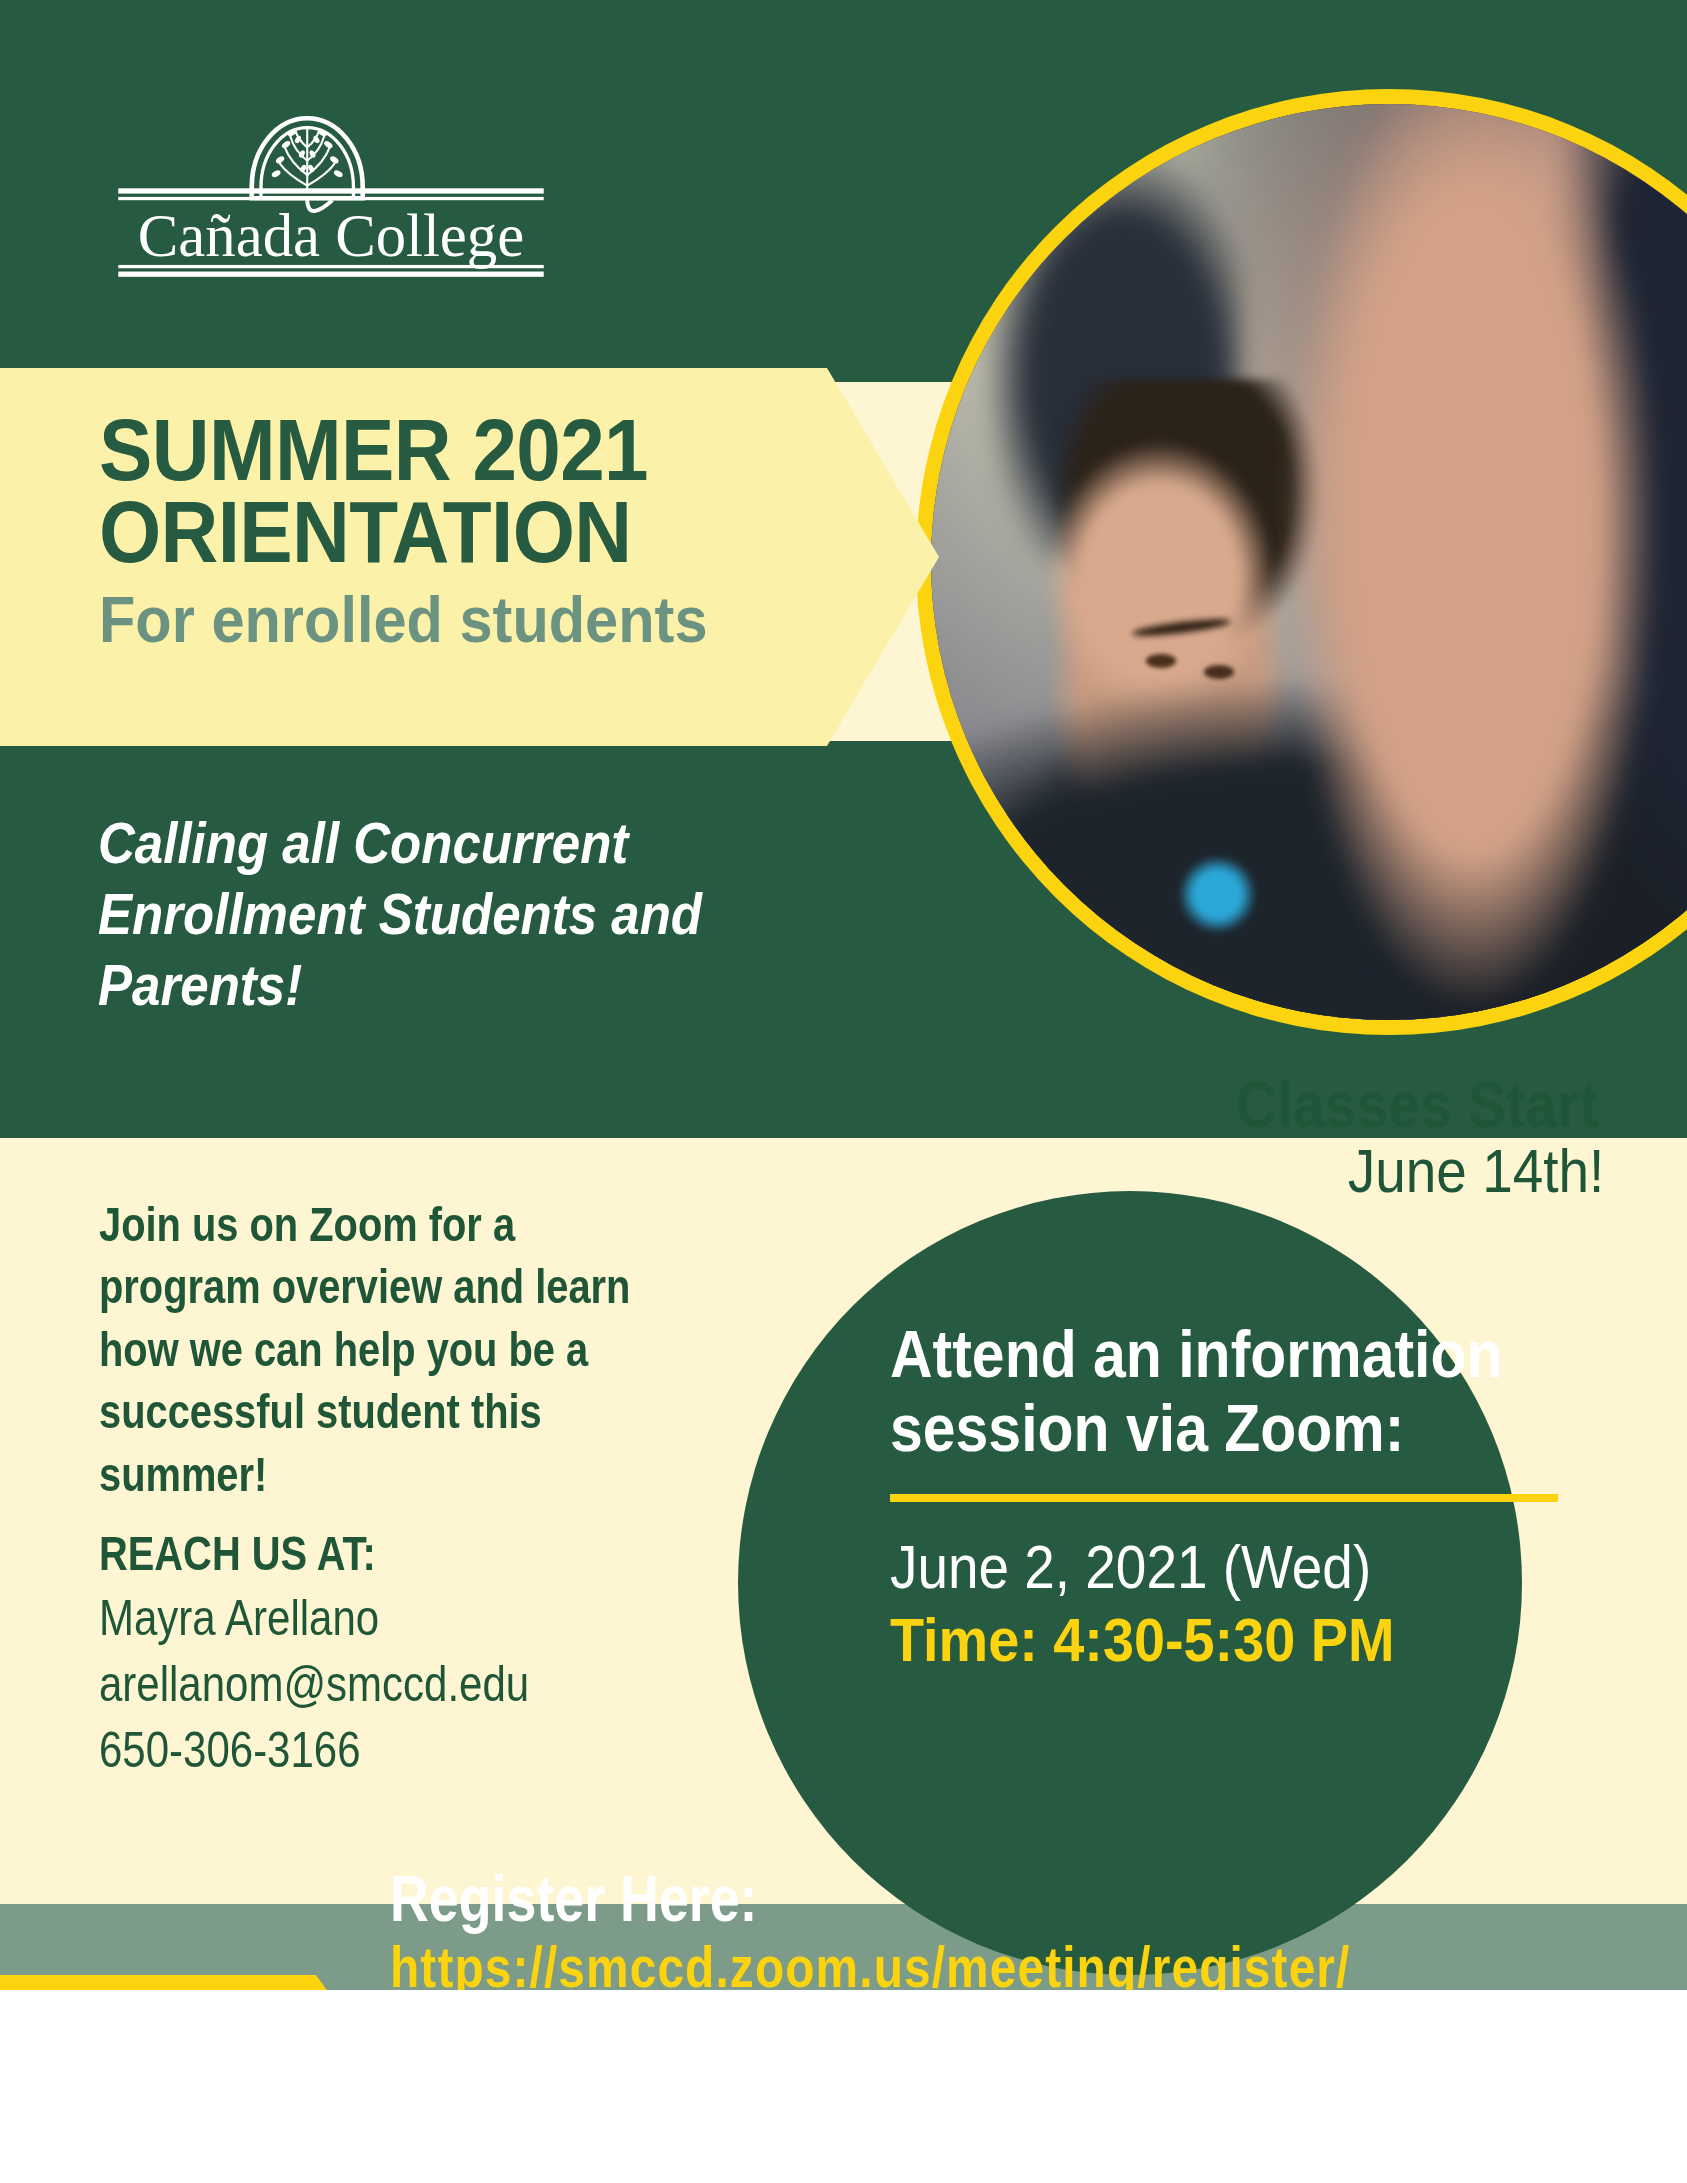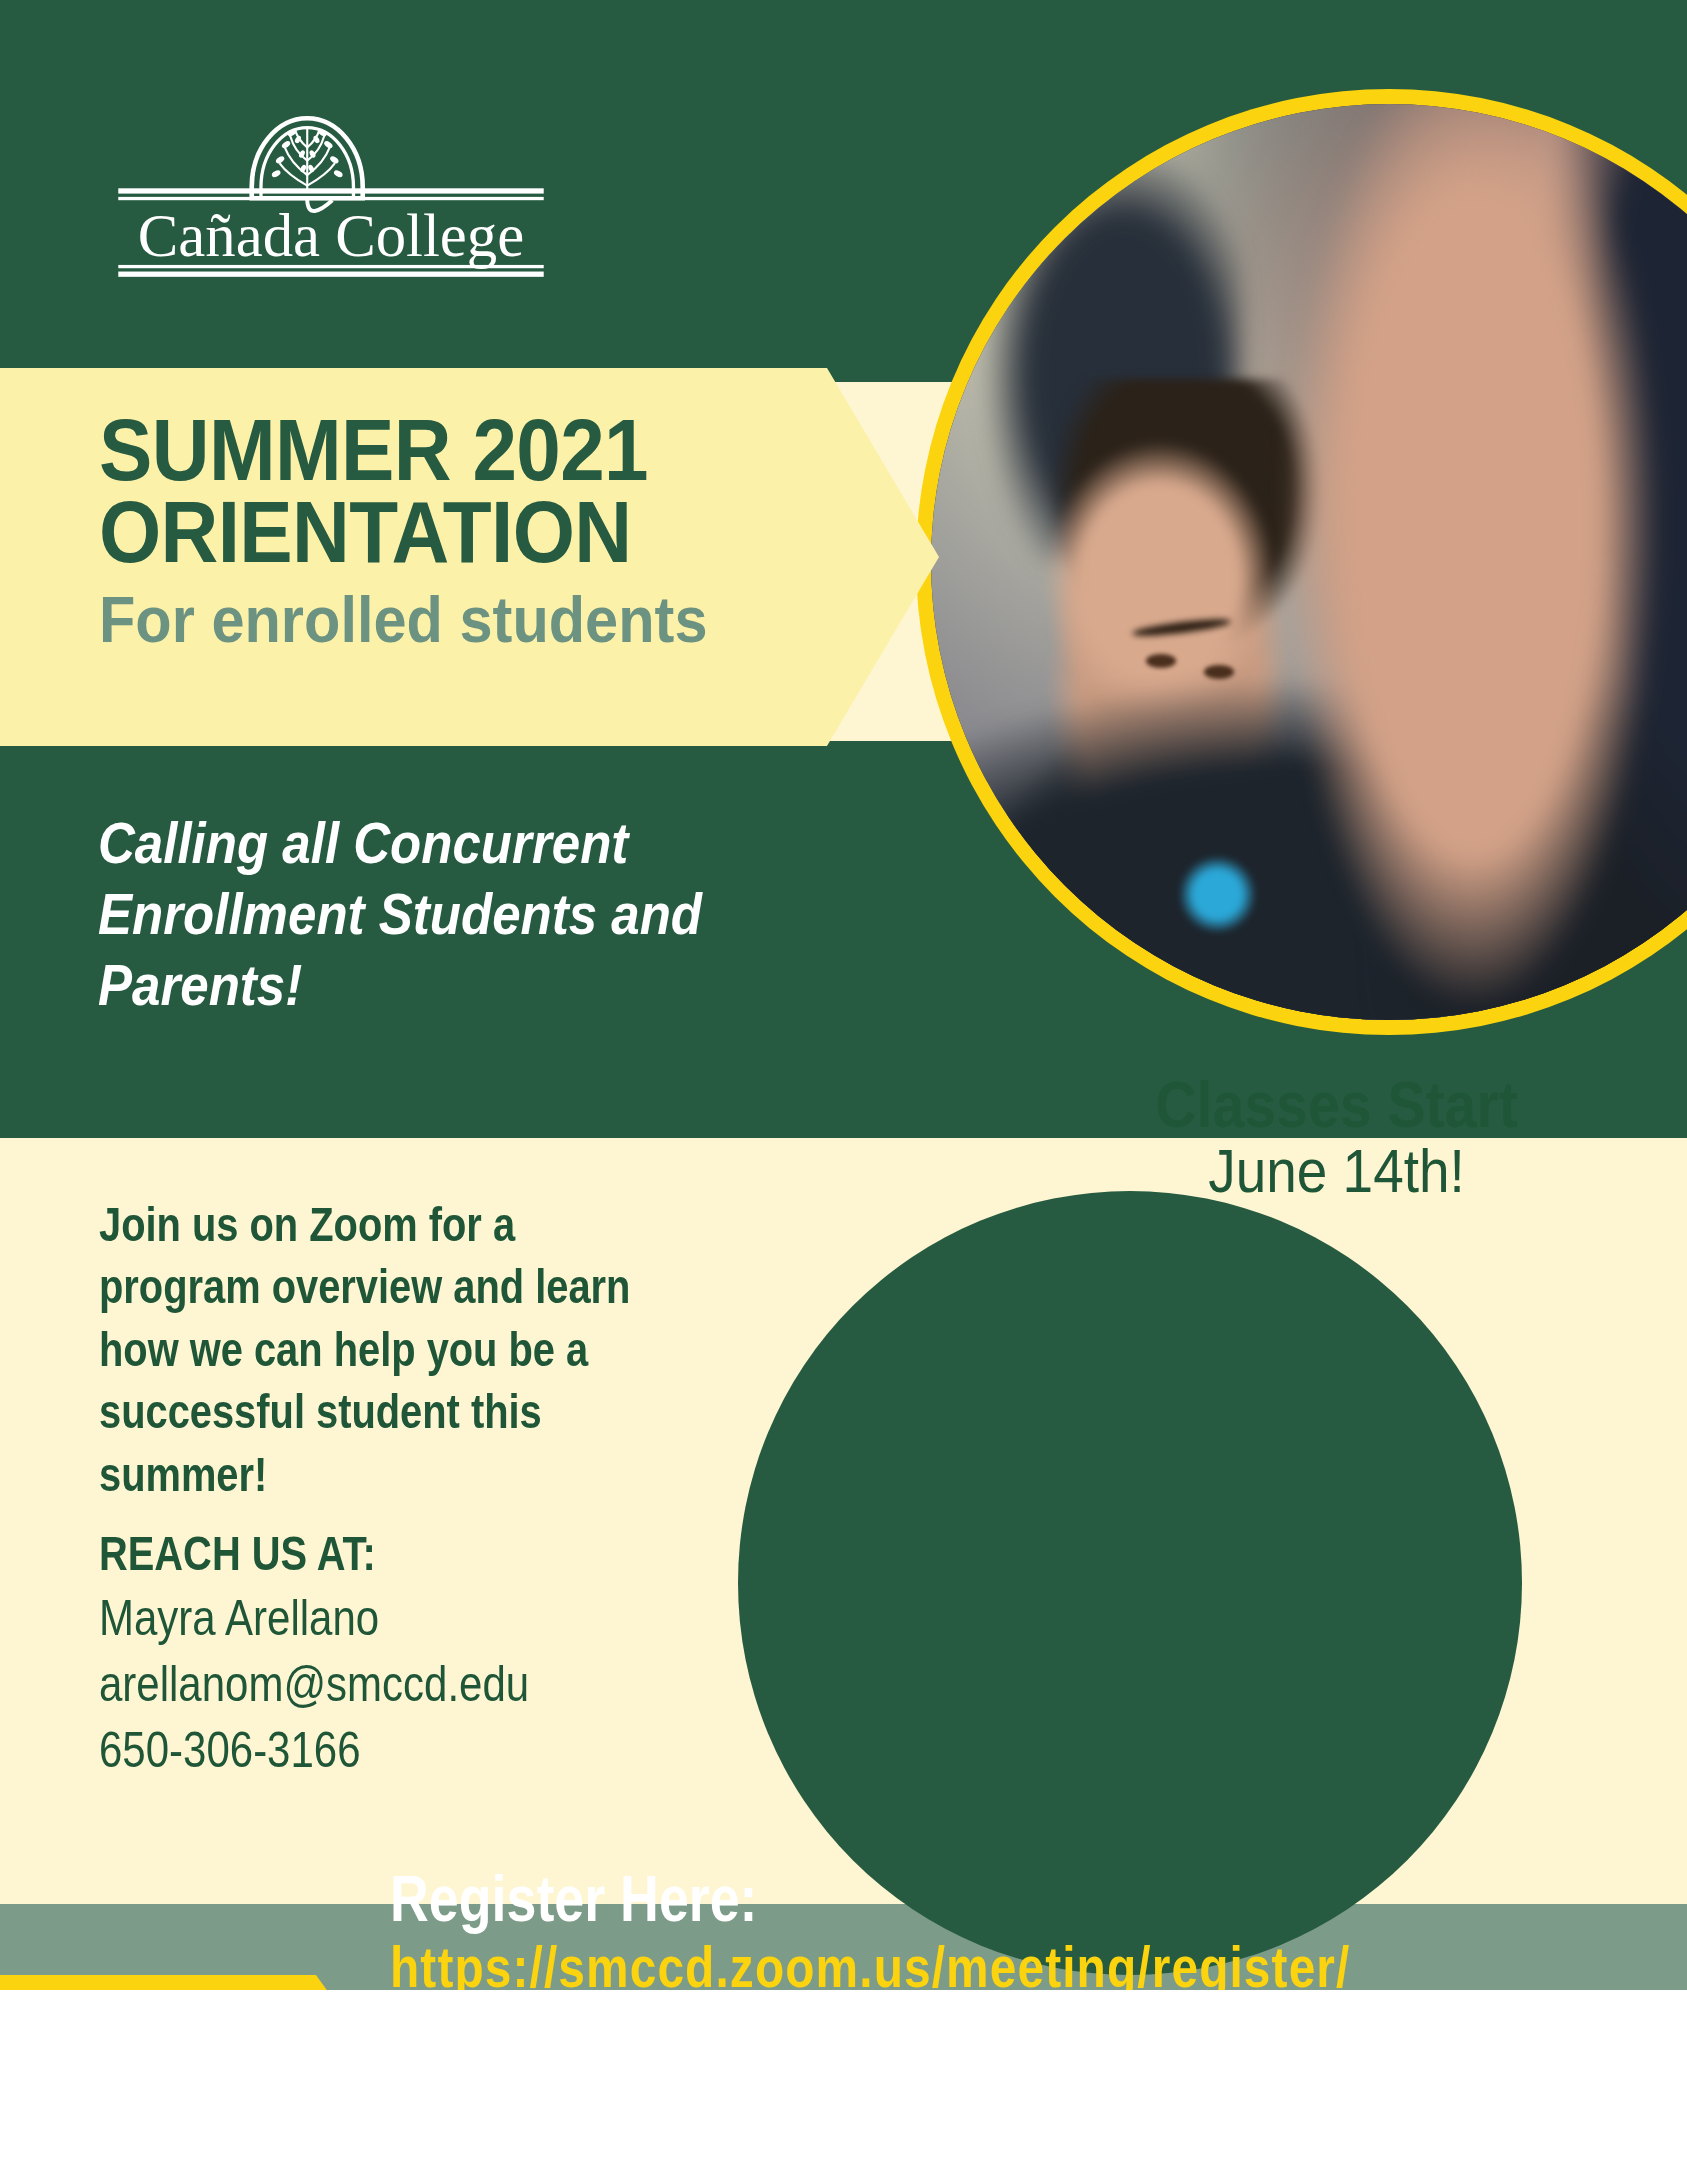--- a/index.html
+++ b/index.html
@@ -192,21 +192,21 @@
   }
   .reach-lines{
     position:absolute;left:99px;top:1585px;width:728px;
     color:#1F5638;font-weight:normal;font-size:50px;line-height:1.32;
     transform:scaleX(0.84);transform-origin:left top;z-index:5;
   }
 
   
   .classes{
     position:absolute;left:1039px;top:1072px;width:595px;
-    text-align:center;color:#1F5638;z-index:5;
+    text-align:right;color:#1F5638;z-index:5;
   }
   .classes .c1{font-weight:bold;font-size:65px;line-height:1.0;transform:scaleX(0.88);transform-origin:center top;}
   .classes .c2{font-weight:normal;font-size:61px;line-height:1.12;transform:scaleX(0.90);transform-origin:center top;}
 
   
   .disc-text{
     position:absolute;left:890px;top:1317px;width:715px;z-index:7;
   }
   .disc-head{
     color:#ffffff;font-weight:bold;font-size:67px;line-height:1.10;
@@ -336,20 +336,26 @@
   <div class="callout">Calling all Concurrent Enrollment Students and Parents!</div>
 
   <div class="body-copy">Join us on Zoom for a program overview and learn how we can help you be a successful student this summer!</div>
   <div class="reach-label">REACH US AT:</div>
   <div class="reach-lines">
     <div>Mayra Arellano</div>
     <div>arellanom@smccd.edu</div>
     <div>650-306-3166</div>
   </div>
 
+  <div class="disc-text">
+    <div class="disc-head">Attend an information session via Zoom:</div>
+    <div class="disc-rule"></div>
+    <div class="disc-date">June 2, 2021 (Wed)</div>
+    <div class="disc-time">Time: 4:30-5:30 PM</div>
+  </div>
 
   <div class="yellow-tag"></div>
   <div class="footer-text">
     <div class="f-reg">Register Here:</div>
     <div class="f-url">https://smccd.zoom.us/meeting/register/</div>
   </div>
 
 </div>
 
 

